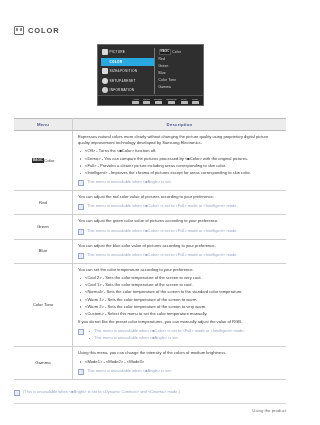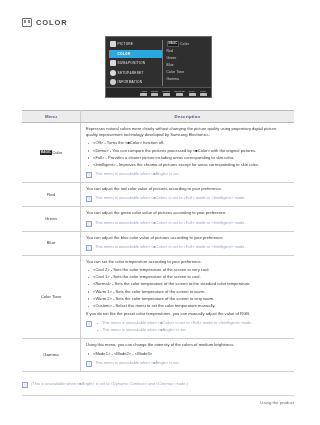--- a/index.html
+++ b/index.html
@@ -3,21 +3,21 @@
 <meta charset="utf-8">
 <style>
   html,body{margin:0;padding:0;}
   body{
     width:300px;height:425px;
     background:#ffffff;
     font-family:"Liberation Sans", sans-serif;
     color:#333;
     overflow:hidden;
   }
-  .page{position:relative;width:300px;height:425px;box-sizing:border-box;padding:0 14px;margin-left:8px;}
+  .page{position:relative;width:300px;height:425px;box-sizing:border-box;padding:8px 14px;}
 
   
   .page-head{display:flex;align-items:center;gap:4px;padding-top:14px;height:16px;}
   .head-glyph{
     width:8px;height:7px;border:1px solid #6d6d6d;border-radius:1px;
     position:relative;flex:0 0 auto;background:#fff;
   }
   .head-glyph:before{
     content:"";position:absolute;left:1px;top:1px;width:2px;height:3px;background:#8a8a8a;
   }

